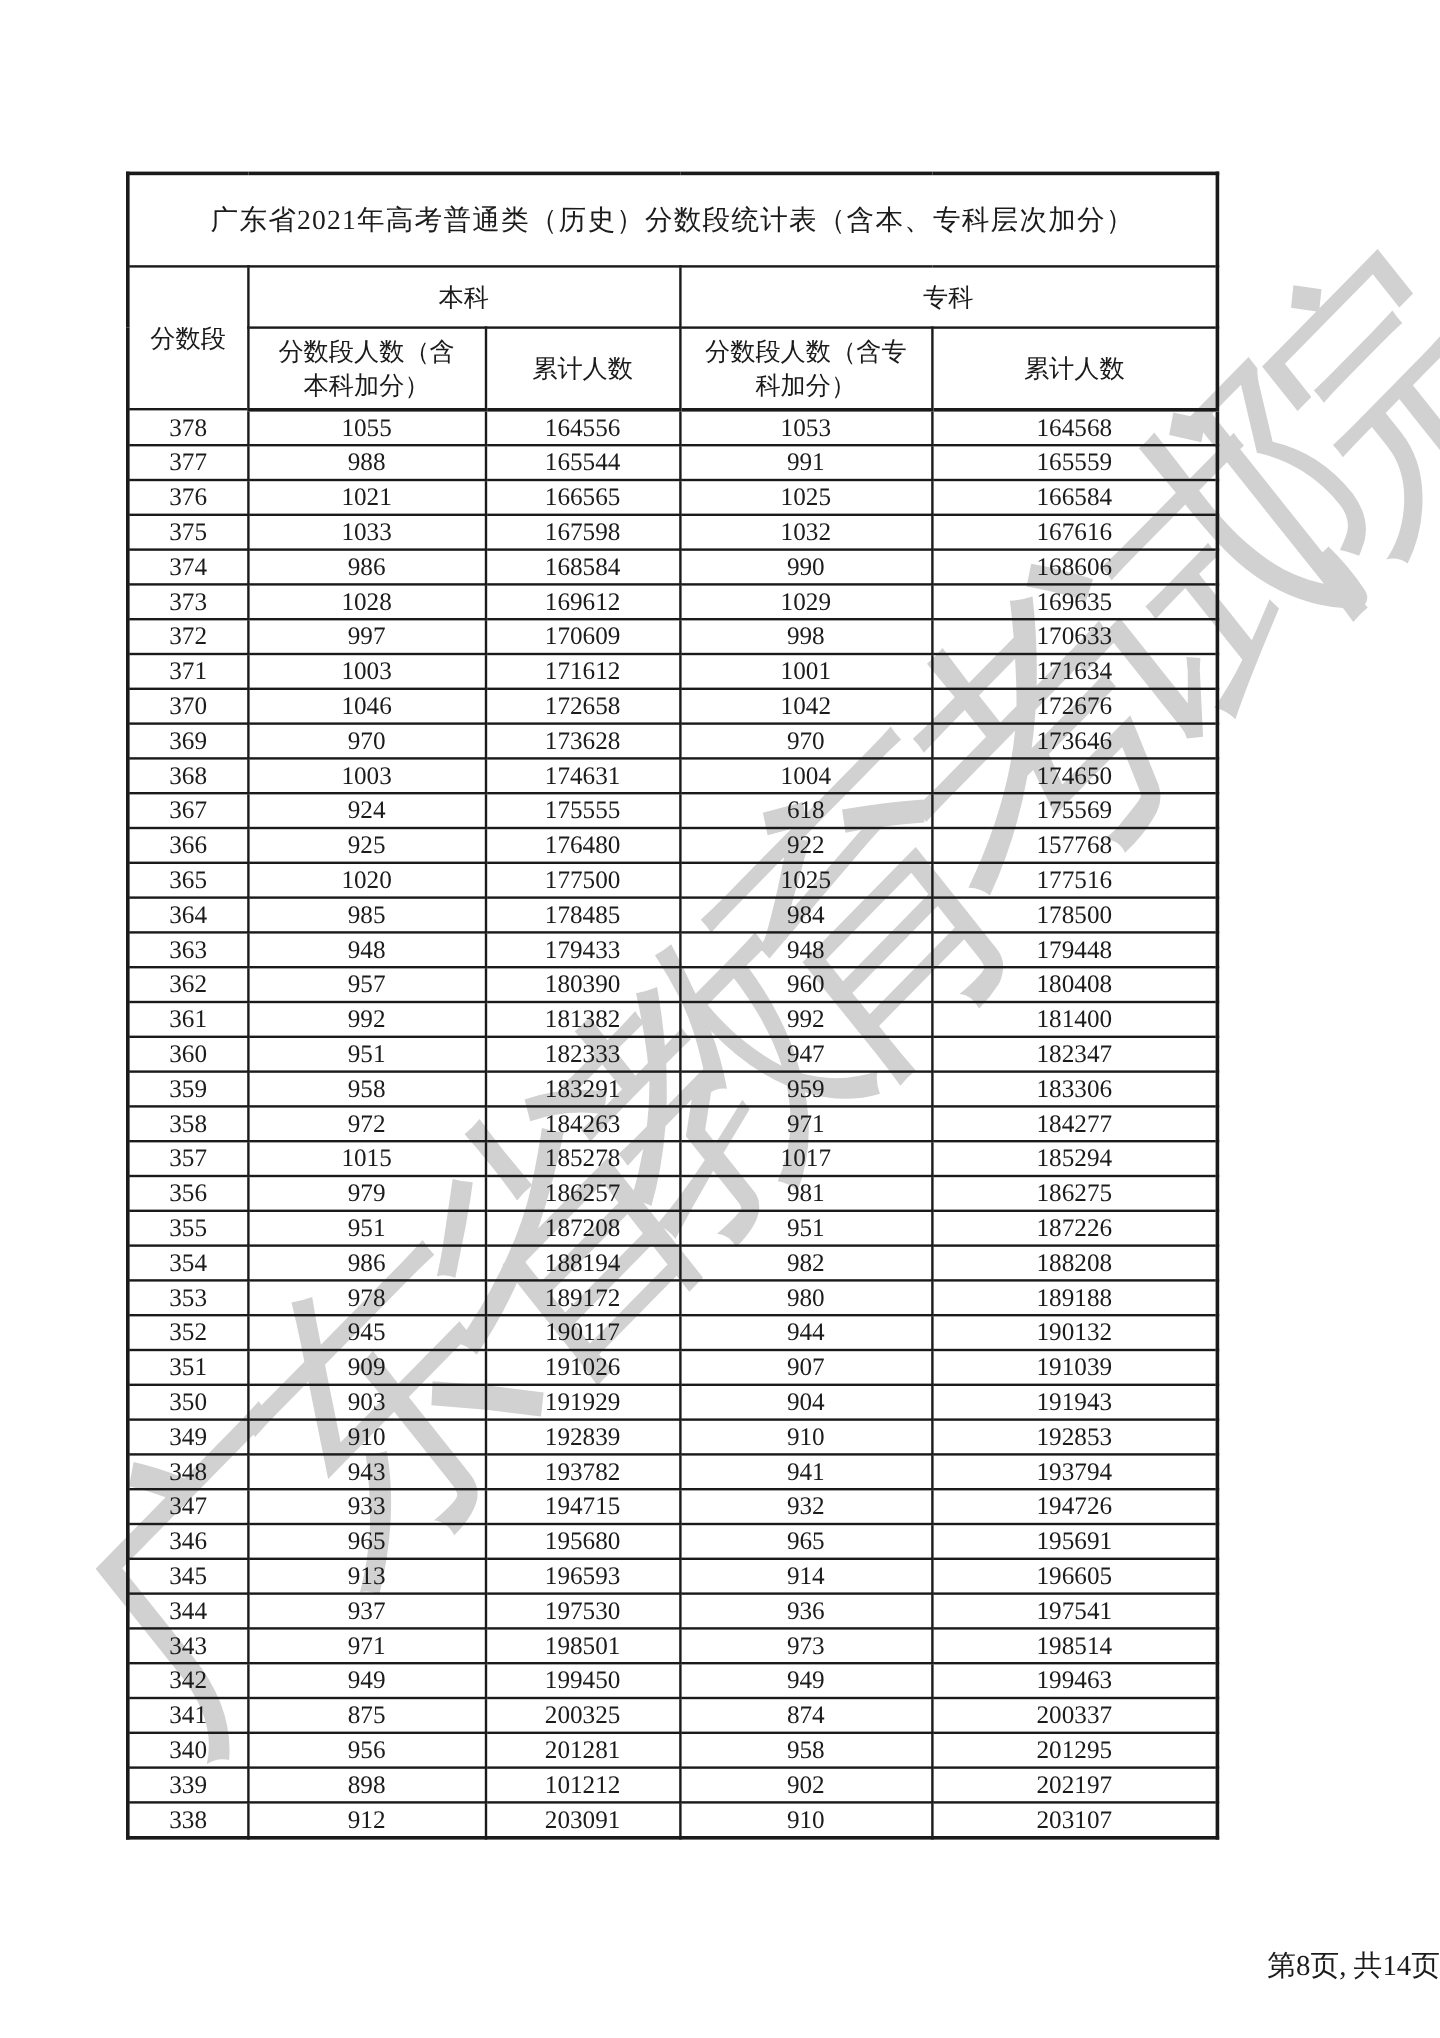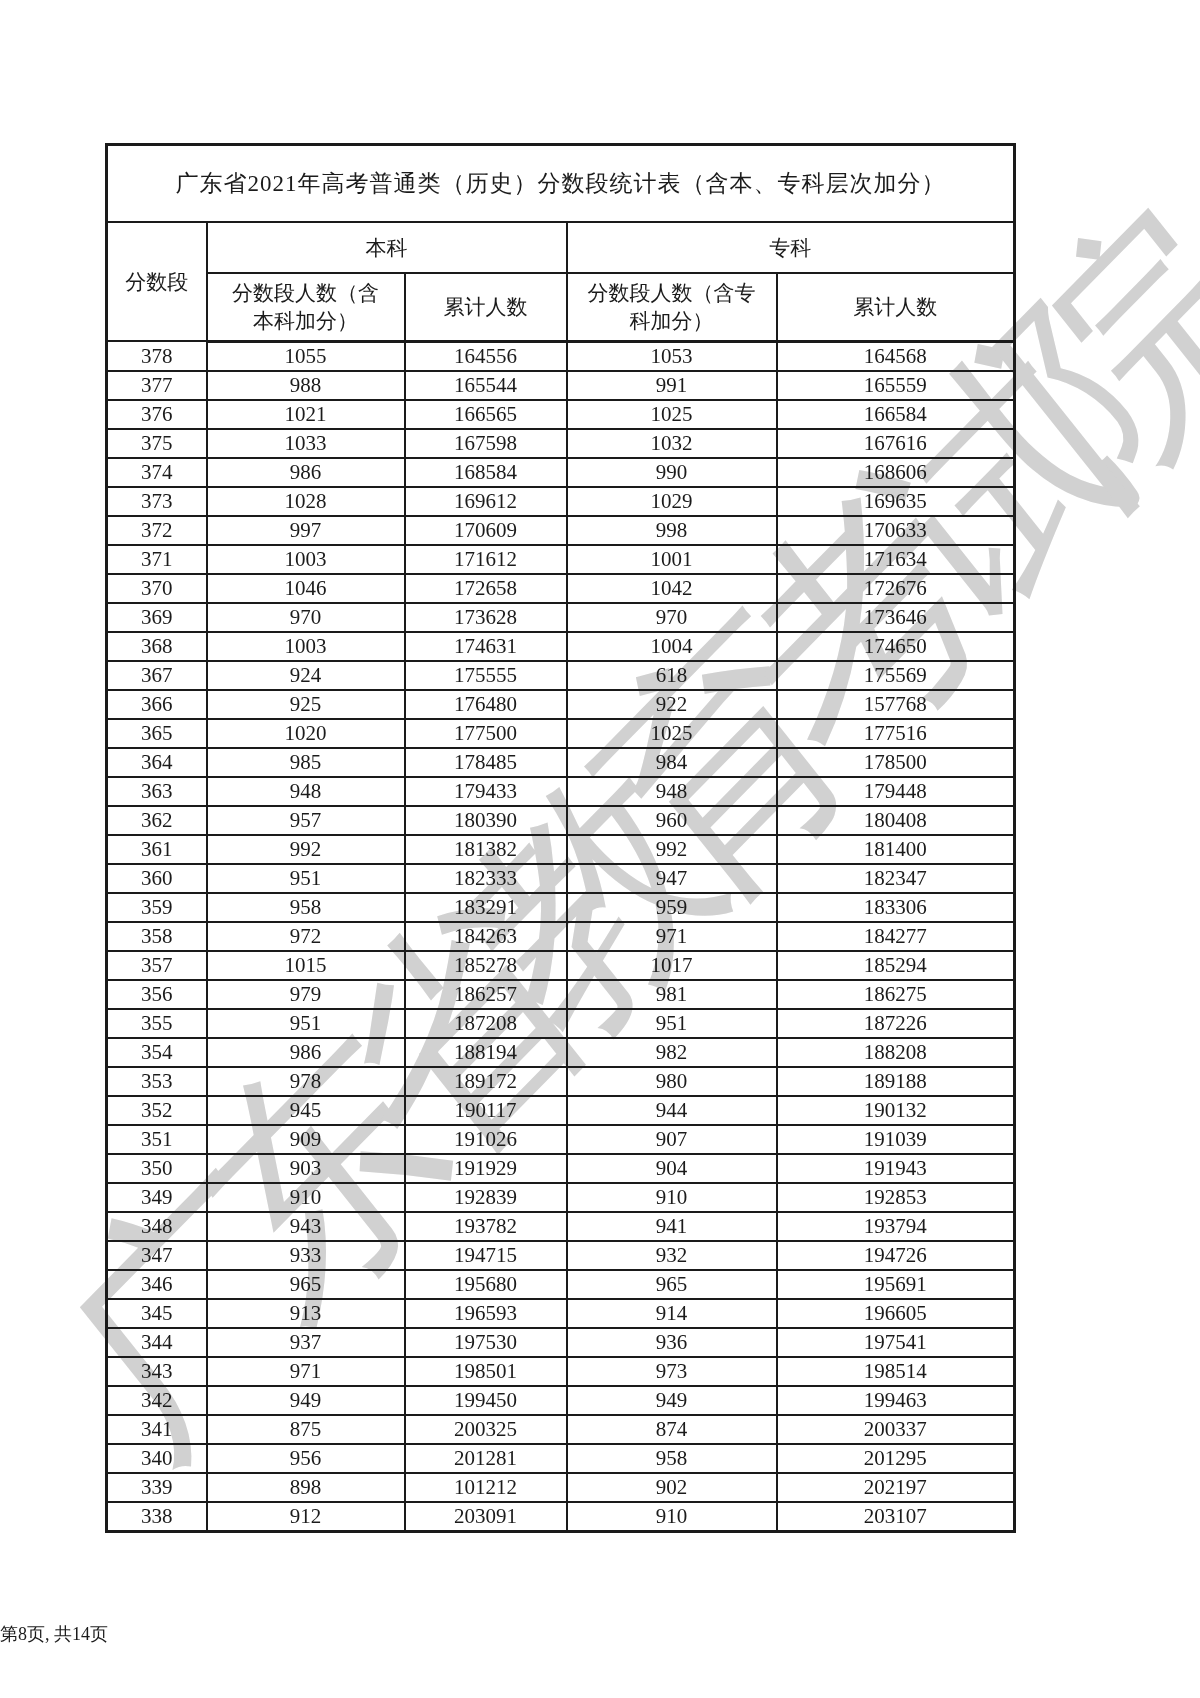--- a/index.html
+++ b/index.html
@@ -56,22 +56,22 @@
   tr.header-row-2 td{
     padding:2px 18px;
     line-height:1.35;
     border-bottom-width:3px;
   }
   td.score-band-head{padding:0 4px;margin-left:22px;}
   .page-footer{
     position:absolute;
     left:0;top:1622px;
     width:100%;
-    text-align:left;
-    font-size:18px;
+    text-align:right;
+    font-size:24px;
     z-index:1;
   }
 </style>
 </head>
 <body>
 
 <div class="watermark">广东省教育考试院</div>
 
 <table class="score-table">
   <colgroup>

